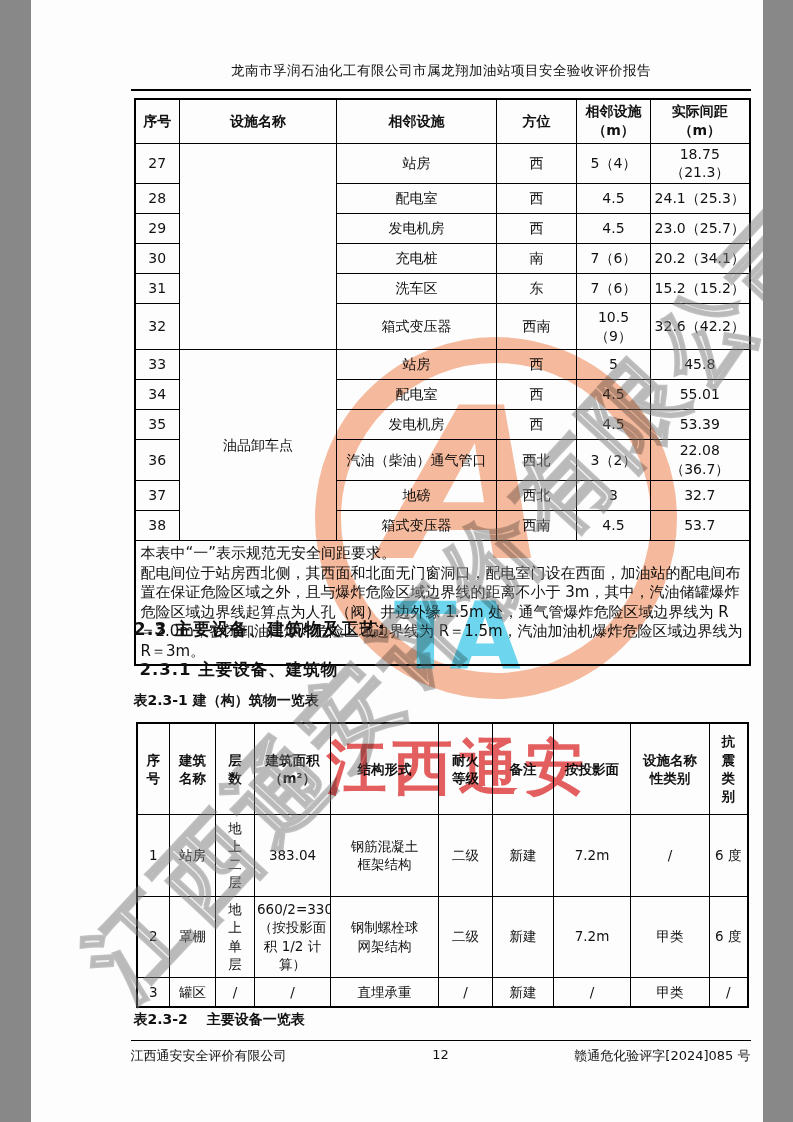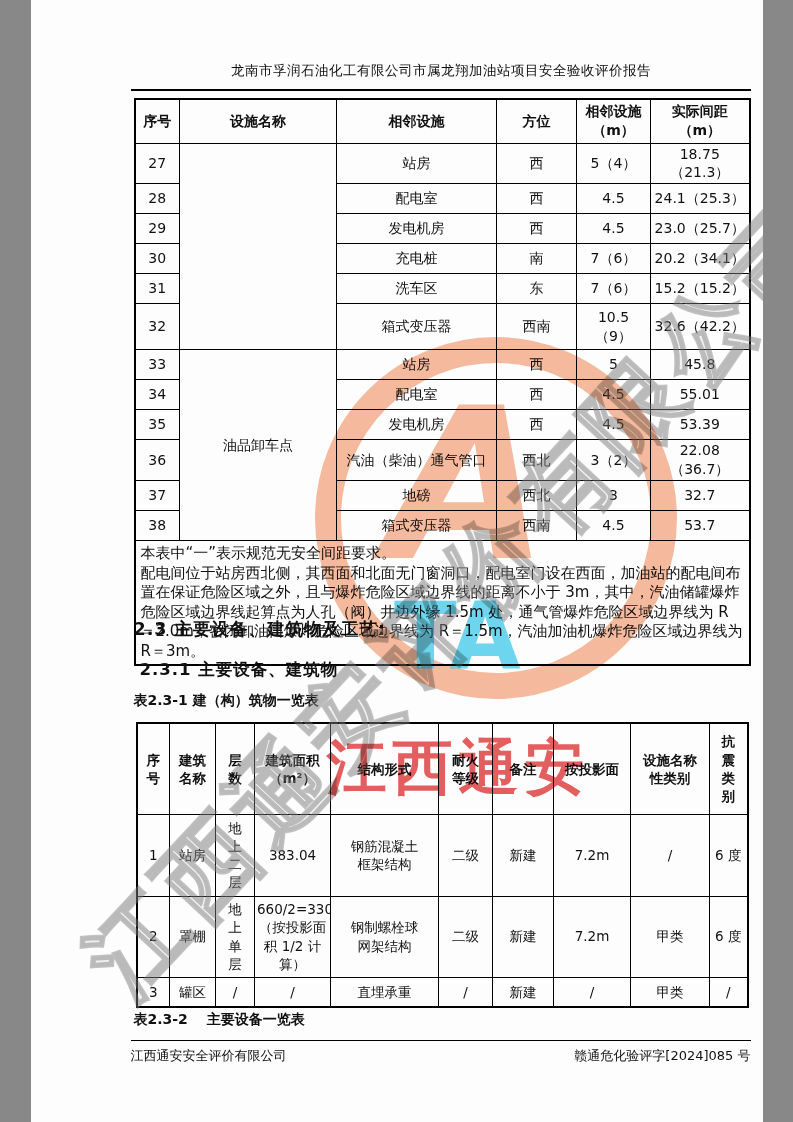--- a/index.html
+++ b/index.html
@@ -282,20 +282,21 @@
             <td>甲类</td>
             <td>/</td>
           </tr>
         </tbody>
     </table>
 
     <div class="cap cap2">表2.3-2　 主要设备一览表</div>
 
     <div class="footer-rule"></div>
     <div class="footer">
+      <span class="center">12</span>
       <span class="left">江西通安安全评价有限公司</span>
       <span class="right">赣通危化验评字[2024]085 号</span>
     </div>
   </div>
 
   <div class="wm wm-diag">江西通安评价有限公司</div>
 
   <div class="wm wm-red" id="wm-red" style="color: rgba(222, 55, 55, 0.8);">江西通安</div>
 
   <svg class="wm wm-stamp" width="420" height="440" viewBox="0 0 420 440">

